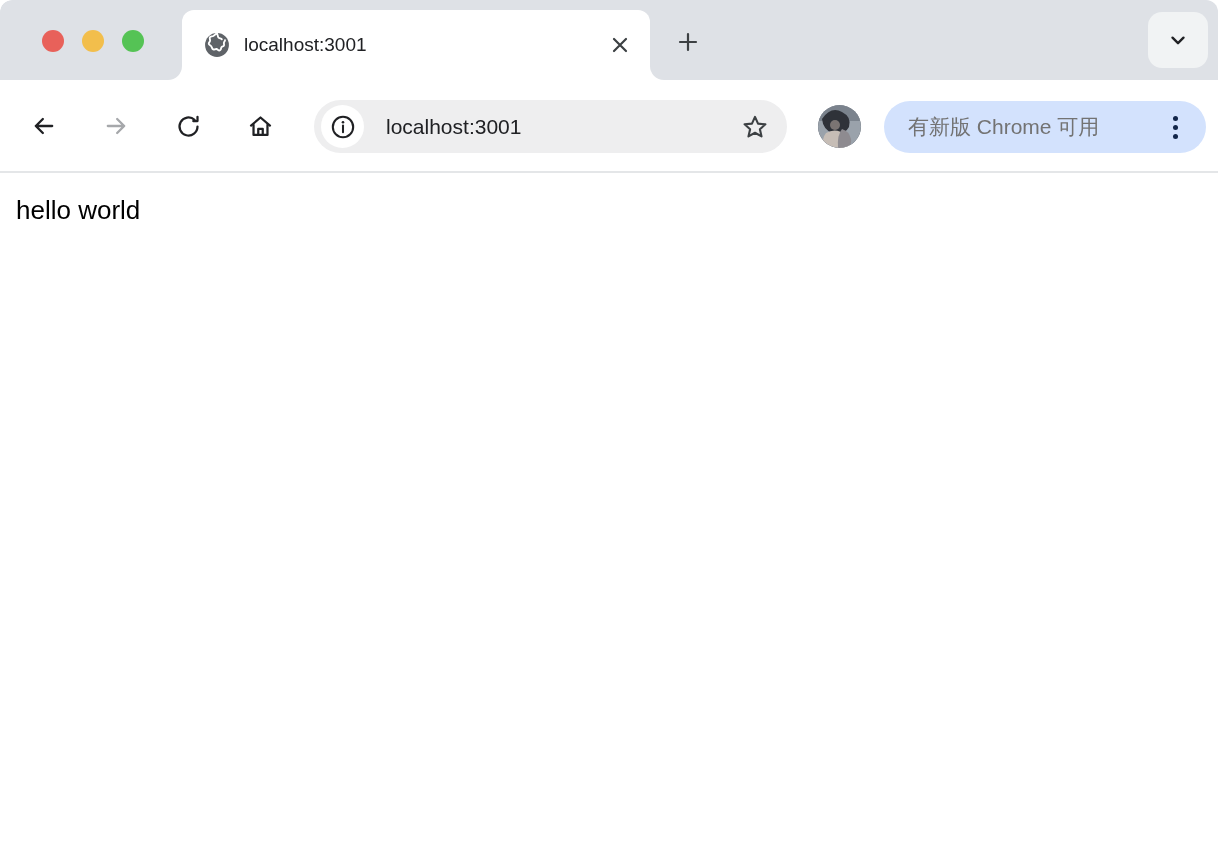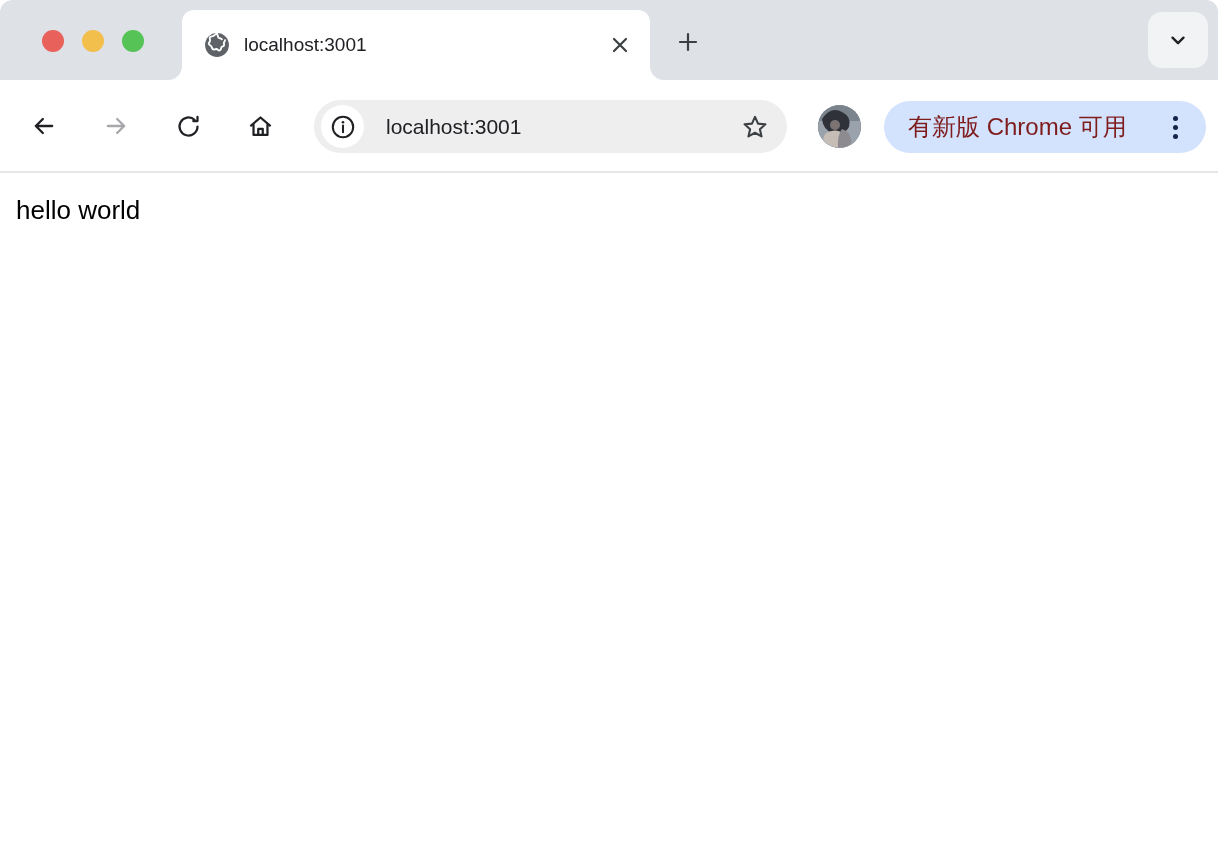--- a/index.html
+++ b/index.html
@@ -236,22 +236,22 @@
     height: 52px;
     background: #d3e2fd;
     border-radius: 26px;
   }
   .update-label {
     position: absolute;
     left: 24px;
     top: 0;
     height: 52px;
     line-height: 52px;
-    font-size: 24px;
-    color: #7f1d1d;
+    font-size: 21px;
+    color: #737373;
     white-space: nowrap;
   }
   .menu-dots {
     position: absolute;
     right: 16px;
     top: 11px;
     width: 30px;
     height: 30px;
     display: flex;
     flex-direction: column;

